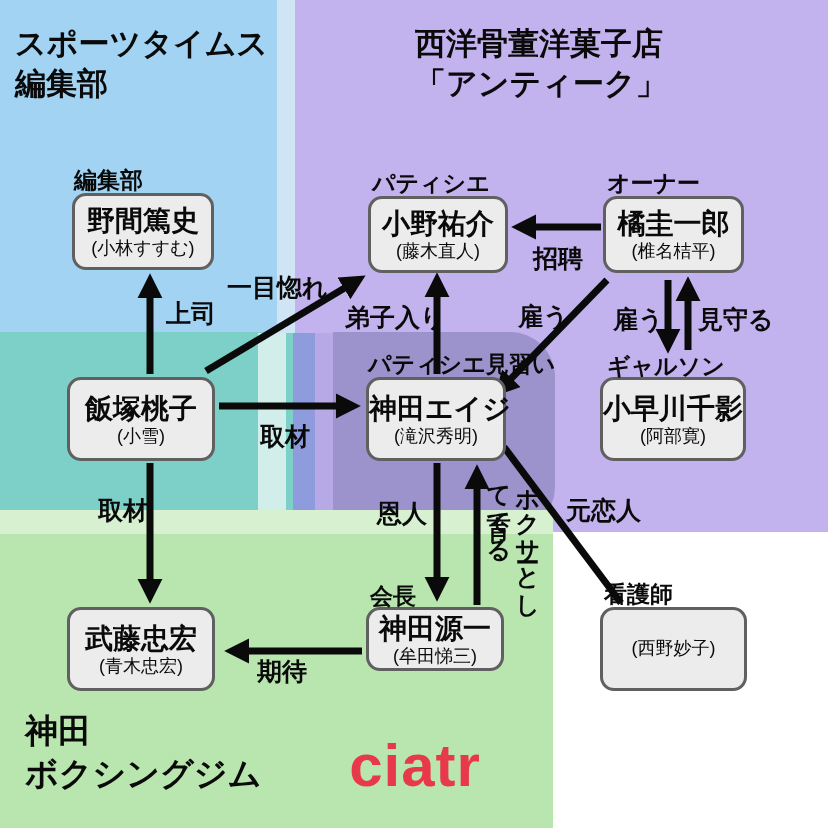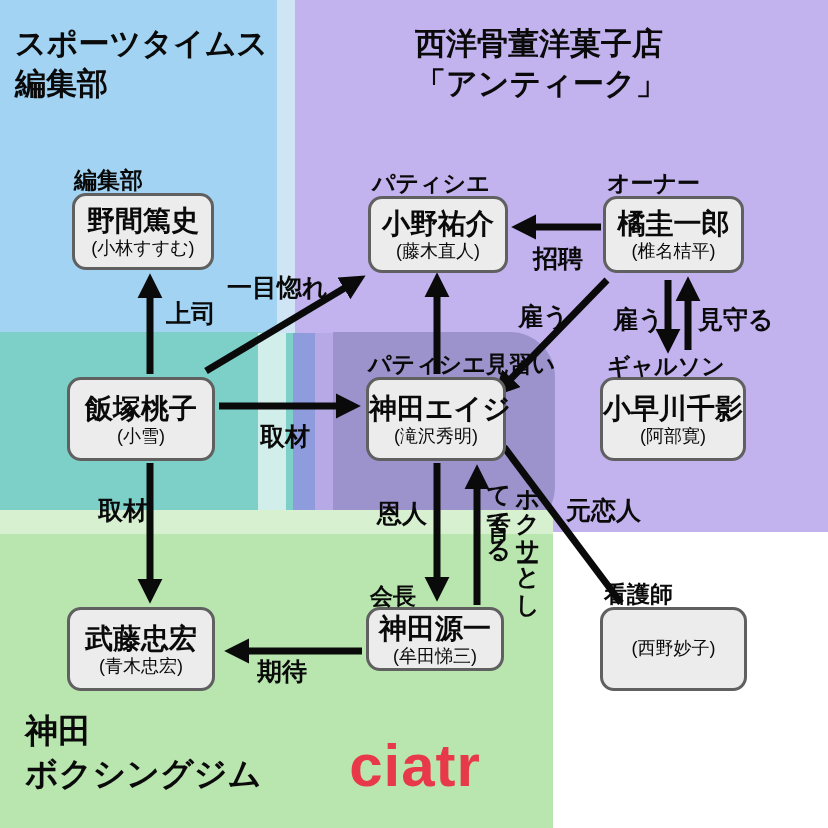--- a/index.html
+++ b/index.html
@@ -128,20 +128,21 @@
     <div class="pactor">(牟田悌三)</div>
   </div>
   <div class="pbox" style="left:600px;top:607px;width:147px;height:84px;">
     <div class="pactor">(西野妙子)</div>
   </div>
 
   <div class="rel" style="left:166px;top:297px;">上司</div>
   <div class="rel" style="left:227px;top:271px;">一目惚れ</div>
   <div class="rel" style="left:260px;top:420px;">取材</div>
   <div class="rel" style="left:98px;top:494px;">取材</div>
+  <div class="rel" style="left:345px;top:301px;">弟子入り</div>
   <div class="rel" style="left:533px;top:242px;">招聘</div>
   <div class="rel" style="left:518px;top:300px;">雇う</div>
   <div class="rel" style="left:613px;top:303px;">雇う</div>
   <div class="rel" style="left:698px;top:303px;">見守る</div>
   <div class="rel" style="left:377px;top:497px;">恩人</div>
   <div class="rel rel-vertical" style="left:484px;top:468px;">ボクサーとして育てる</div>
   <div class="rel" style="left:566px;top:494px;">元恋人</div>
   <div class="rel" style="left:257px;top:655px;">期待</div>
 
   <div id="logo" style="color: rgb(232, 57, 74);">ciatr</div>

